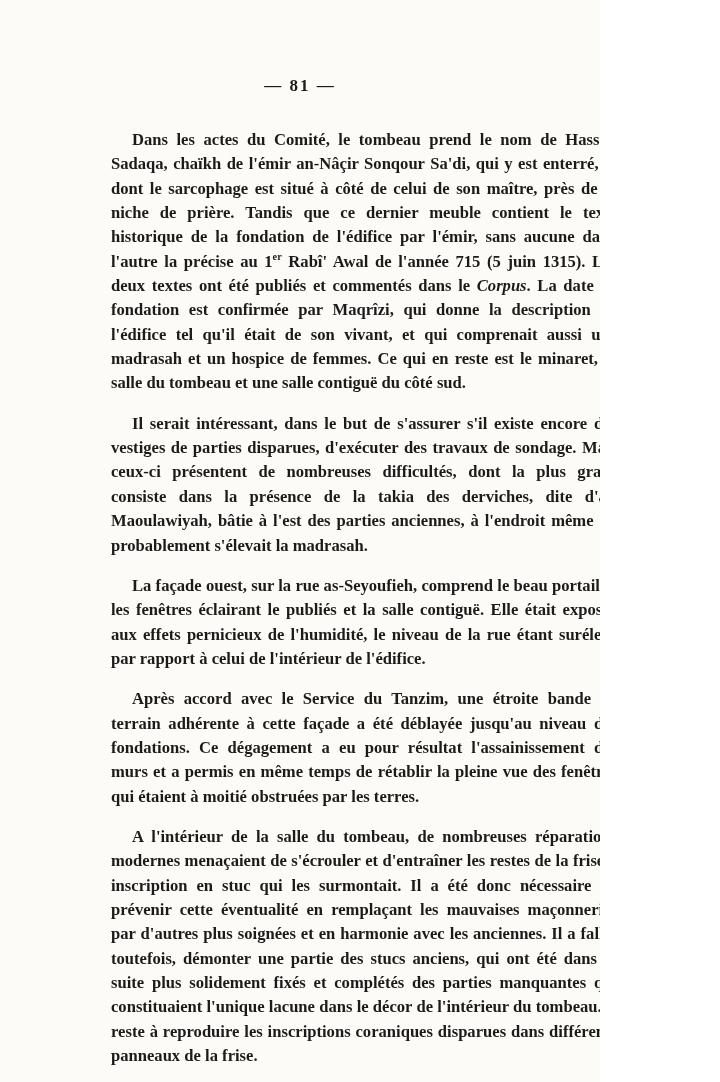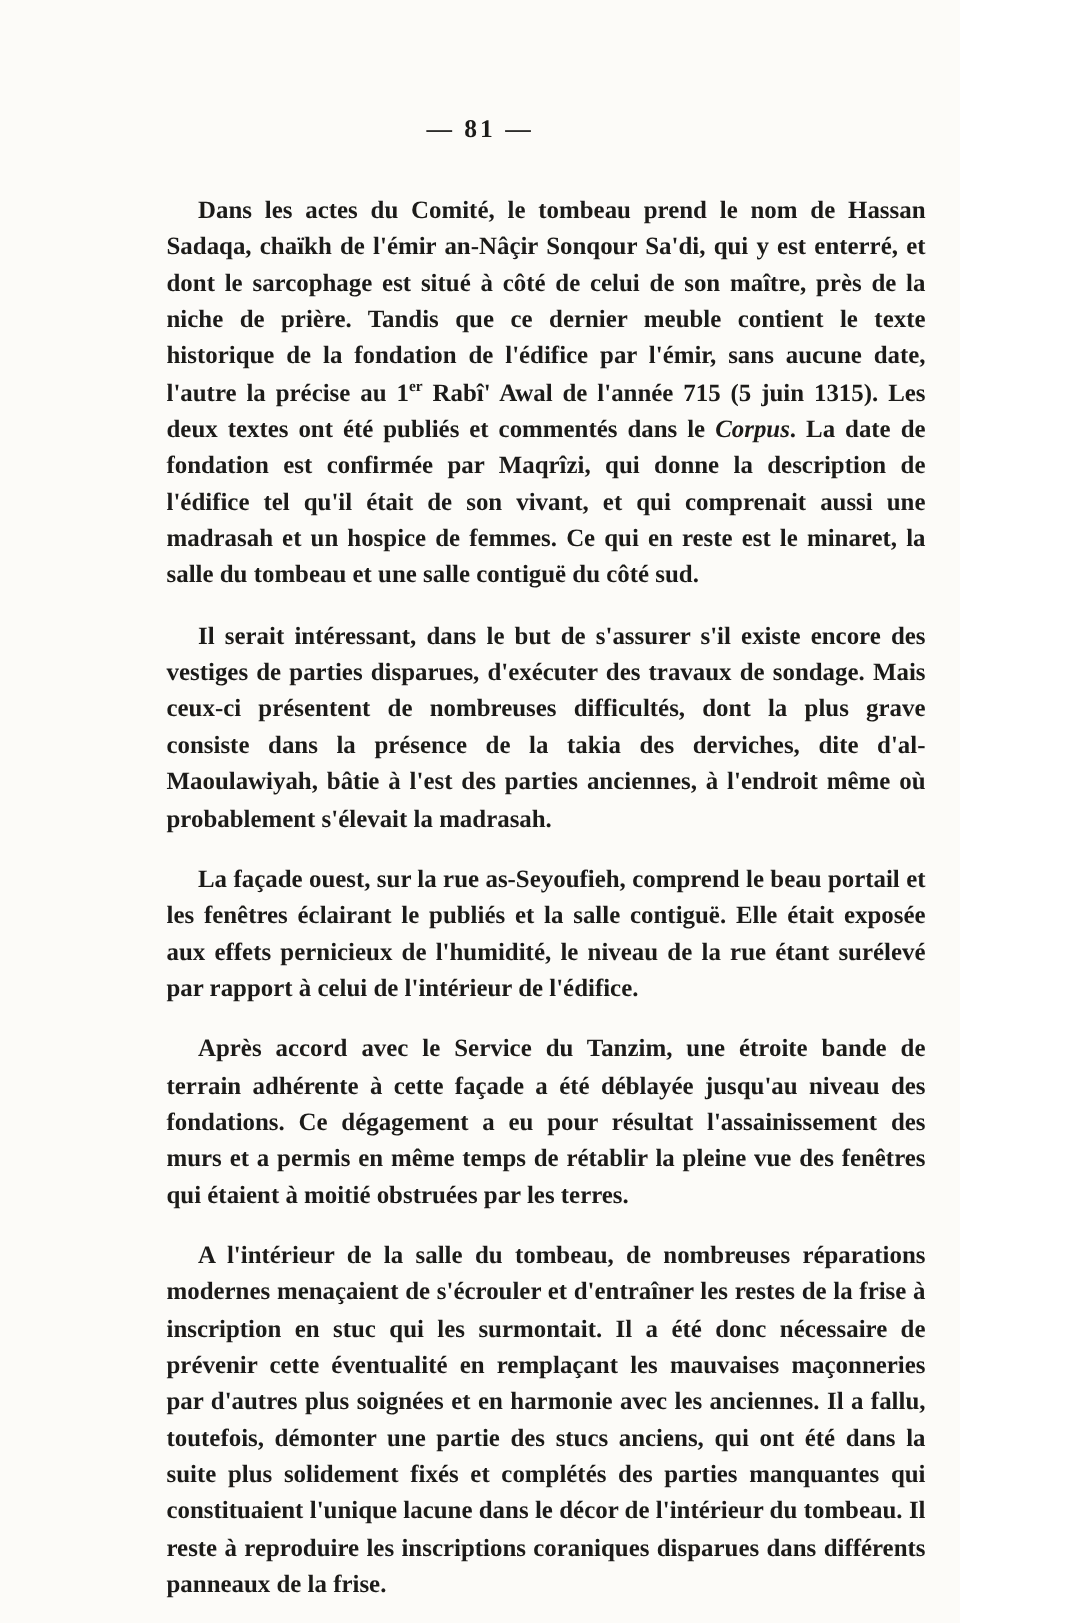--- a/index.html
+++ b/index.html
@@ -9,21 +9,20 @@
   }
   .page {
     position: relative;
     width: 600px;
     height: 1082px;
     background: #fcfbf8;
     font-family: "Liberation Serif", "DejaVu Serif", serif;
     font-weight: 700;
     color: #1c1b19;
     overflow: hidden;
-    padding-left: 40px;
   }
   .page-number-top {
     position: absolute;
     top: 76px;
     left: 0;
     width: 100%;
     text-align: center;
     font-size: 17px;
     letter-spacing: 2px;
   }

